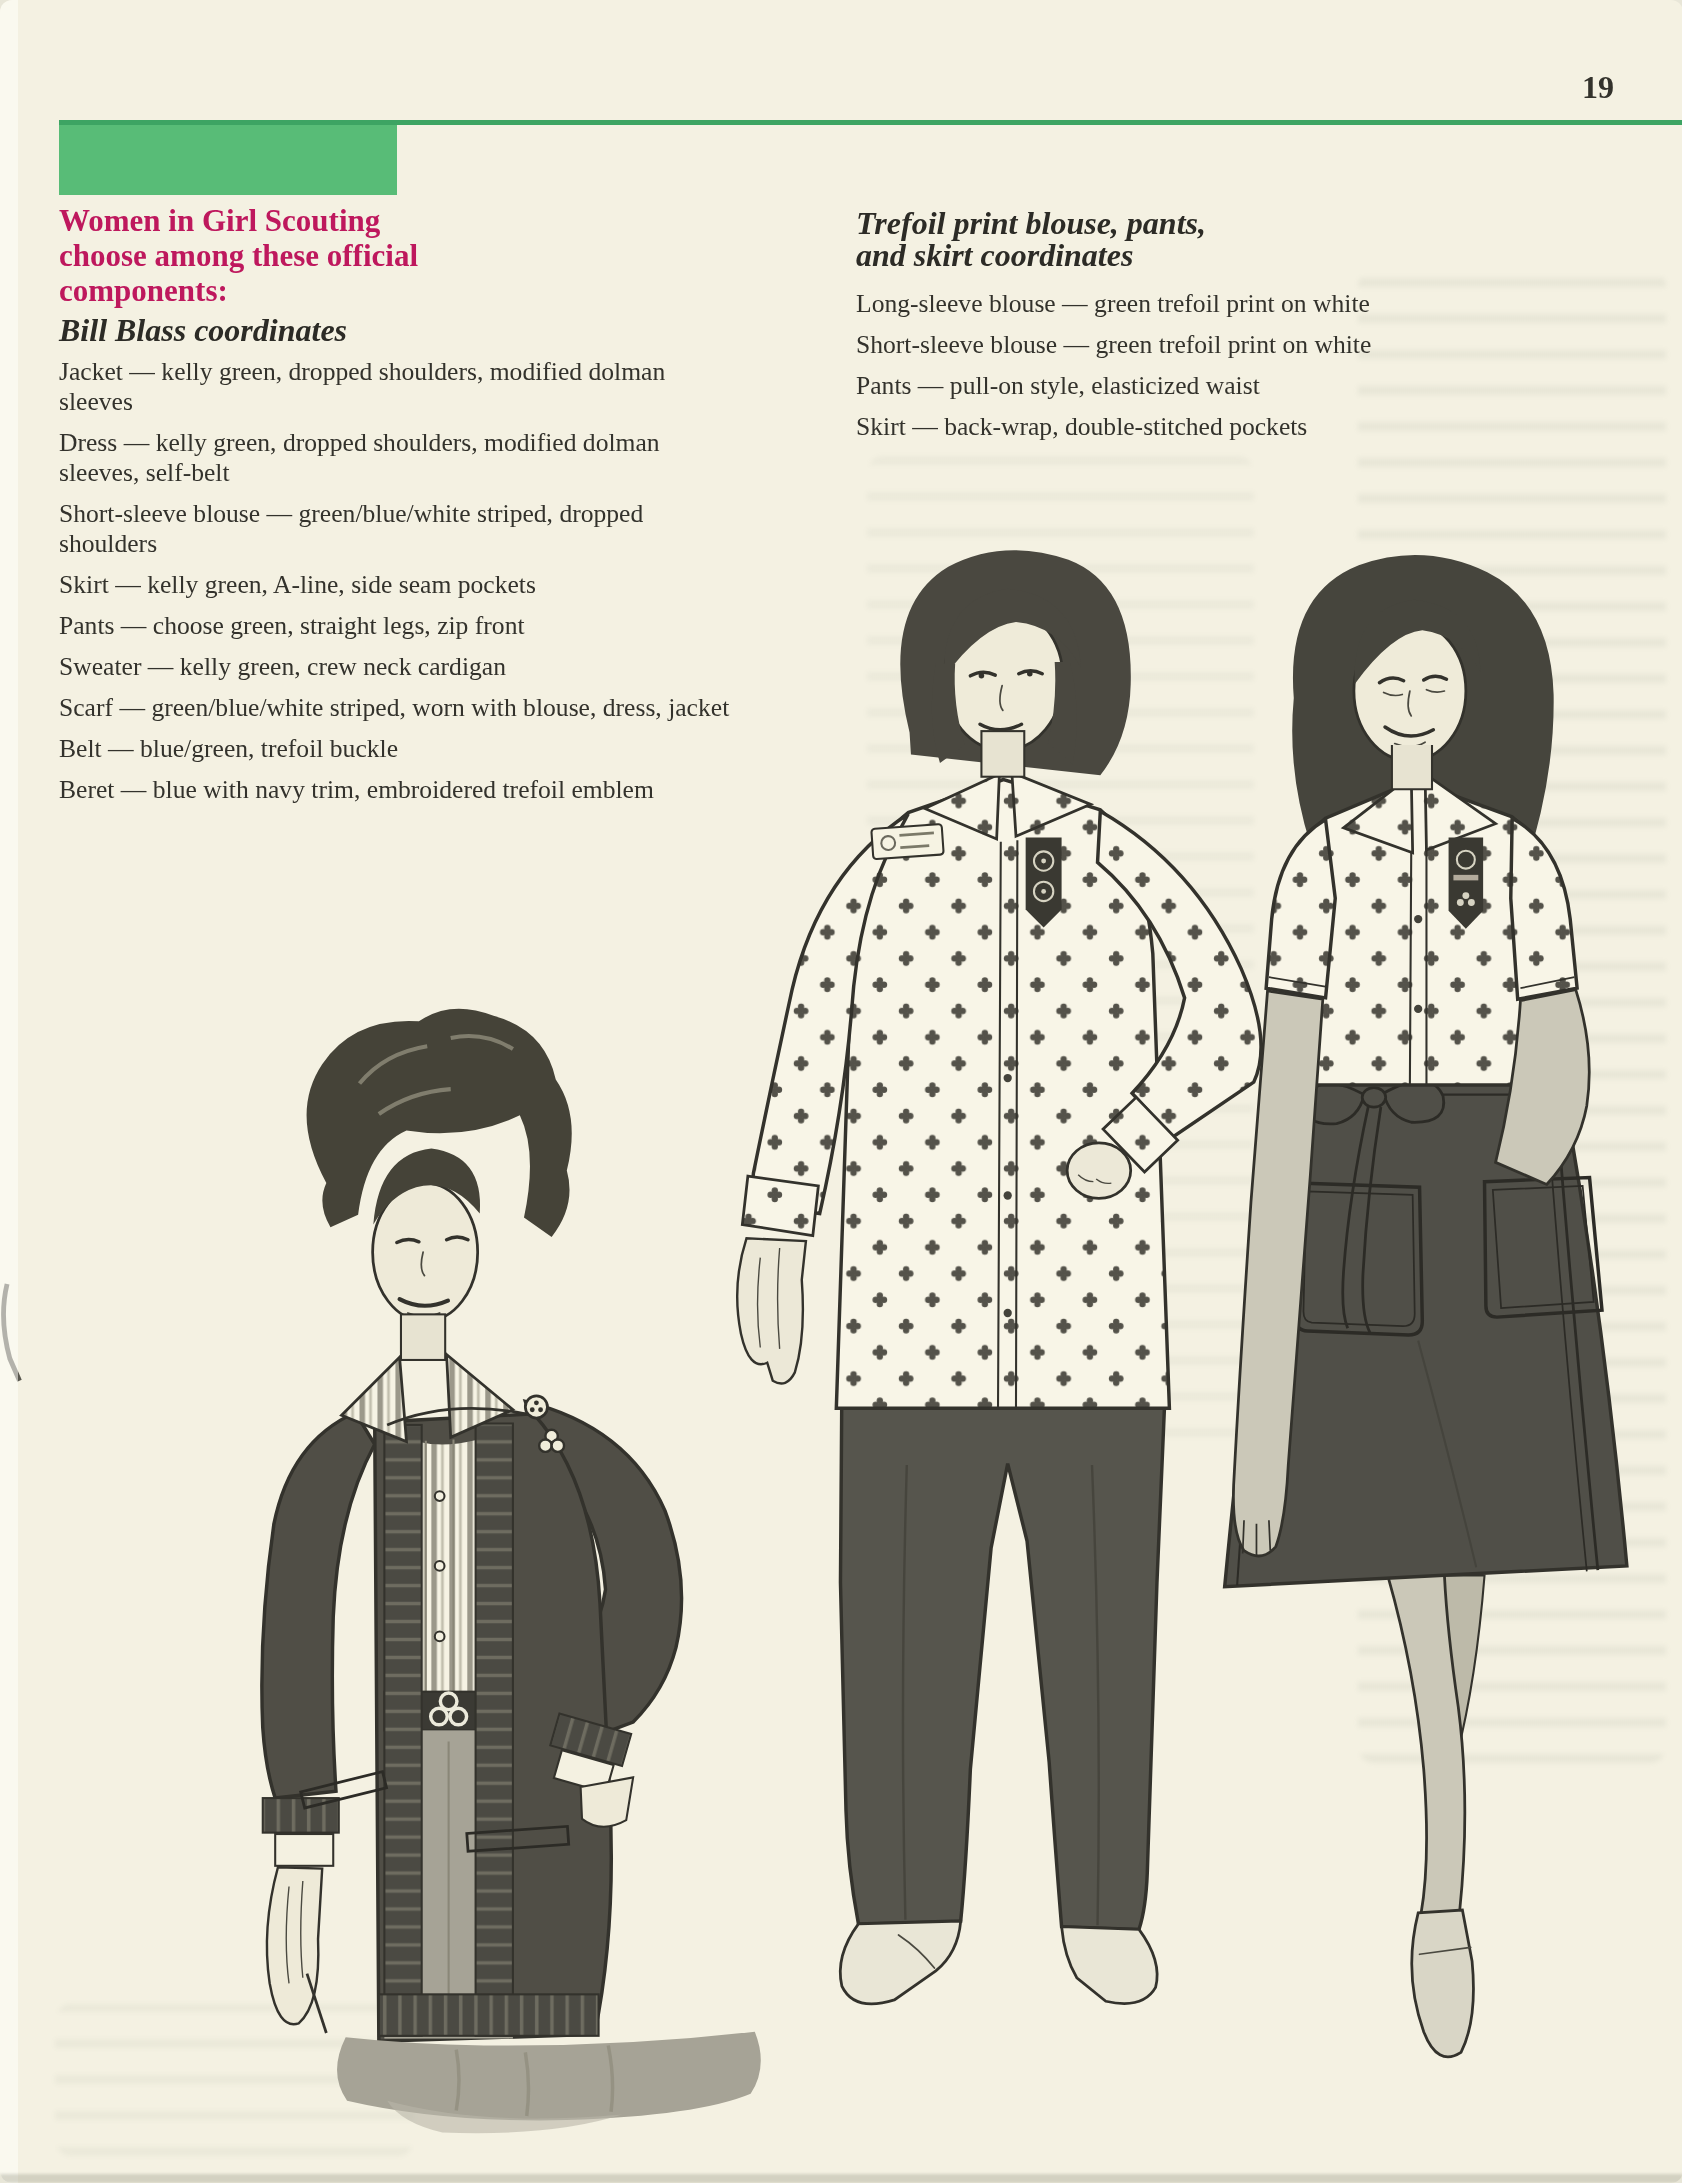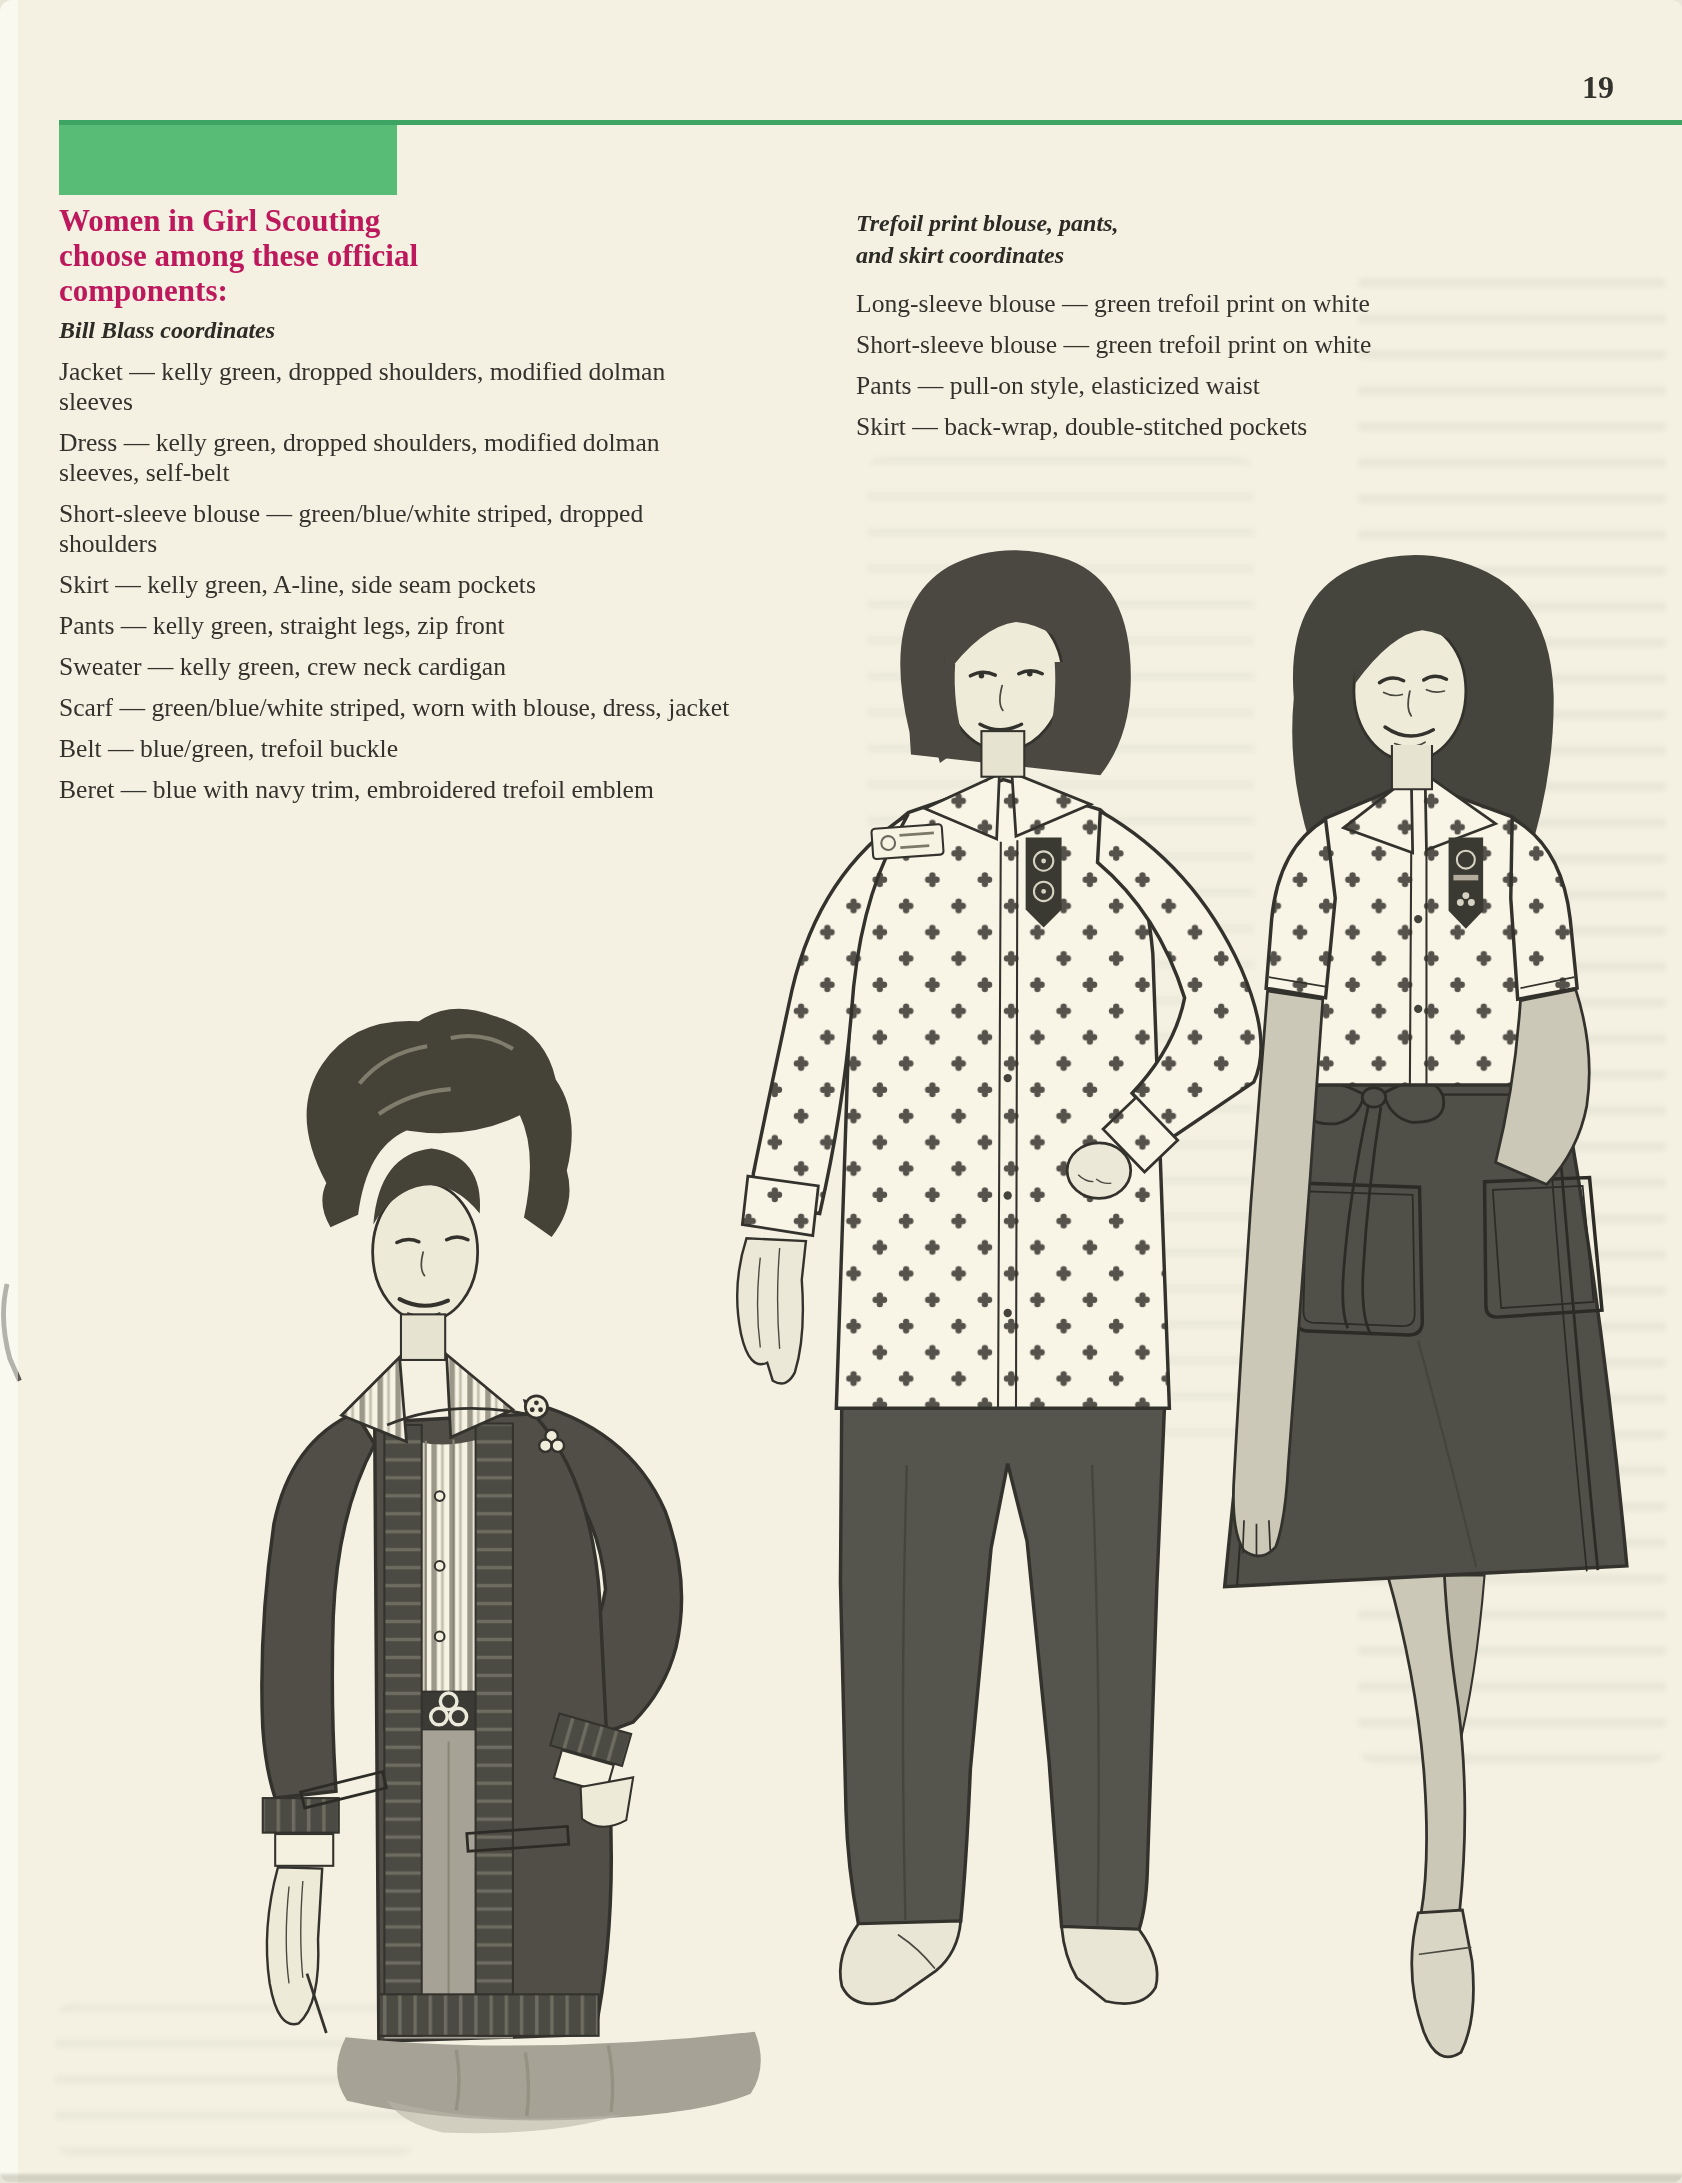--- a/index.html
+++ b/index.html
@@ -12,21 +12,21 @@
     background:rgba(255,255,250,.55);}
   .bottom-edge{position:absolute;left:0;top:2174px;width:100%;height:9px;
     background:rgba(148,148,132,.35);filter:blur(1.4px);}
   .pageno{position:absolute;right:69px;top:69px;font-size:32px;font-weight:700;}
   .toprule{position:absolute;left:59px;top:120px;width:1624px;height:4.8px;background:#3da463;}
   .greenblock{position:absolute;left:59px;top:125px;width:338px;height:70px;background:#58bc77;}
   .col{position:absolute;}
   .col.left{left:59px;top:203px;width:771px;}
   .col.right{left:856px;top:207px;width:698px;}
   .ghead{margin:0;font-size:31px;line-height:35px;font-weight:700;color:#be185d;white-space:pre-line;}
-  .sub{margin:5.5px 0 0;font-size:24px;line-height:32px;font-weight:700;font-style:italic;color:#2c2b26;white-space:pre-line;}
+  .sub{margin:5.5px 0 0;font-size:32px;line-height:32px;font-weight:700;font-style:italic;color:#2c2b26;white-space:pre-line;}
   .col.right .sub{margin:0;}
   .item{margin:11px 0 0;font-size:25.6px;line-height:30px;white-space:pre-line;}
   .col.right .item.first{margin-top:18px;}
   .bleed{position:absolute;filter:blur(2.8px);opacity:.5;border-radius:16.6px;
     background:repeating-linear-gradient(0deg, rgba(128,138,122,.20) 0 9px, rgba(128,138,122,0) 9px 36px);}
   .bleed-right{left:1358px;top:270px;width:308px;height:1493px;}
   .bleed-center{left:867px;top:456px;width:387px;height:981px;opacity:.35;}
   .bleed-bottomleft{left:55px;top:2004px;width:359px;height:152px;opacity:.4;}
   .art{position:absolute;left:0;top:0;width:1683px;height:2183px;}
   .ln{stroke:#33322c;stroke-width:5;fill:none;stroke-linecap:round;}
@@ -50,21 +50,21 @@
 choose among these official
 components:</h1>
     <h2 class="sub">Bill Blass coordinates</h2>
     <p class="item">Jacket — kelly green, dropped shoulders, modified dolman
 sleeves</p>
     <p class="item">Dress — kelly green, dropped shoulders, modified dolman
 sleeves, self-belt</p>
     <p class="item">Short-sleeve blouse — green/blue/white striped, dropped
 shoulders</p>
     <p class="item">Skirt — kelly green, A-line, side seam pockets</p>
-    <p class="item">Pants — kelly green, straight legs, zip front</p>
+    <p class="item">Pants — choose green, straight legs, zip front</p>
     <p class="item">Sweater — kelly green, crew neck cardigan</p>
     <p class="item">Scarf — green/blue/white striped, worn with blouse, dress, jacket</p>
     <p class="item">Belt — blue/green, trefoil buckle</p>
     <p class="item">Beret — blue with navy trim, embroidered trefoil emblem</p>
   </div>
 
   <div class="col right">
     <h2 class="sub">Trefoil print blouse, pants,
 and skirt coordinates</h2>
     <p class="item first">Long-sleeve blouse — green trefoil print on white</p>

